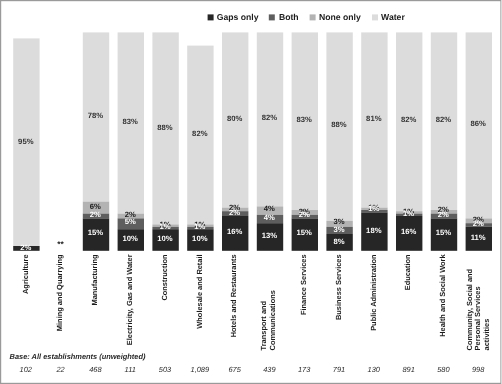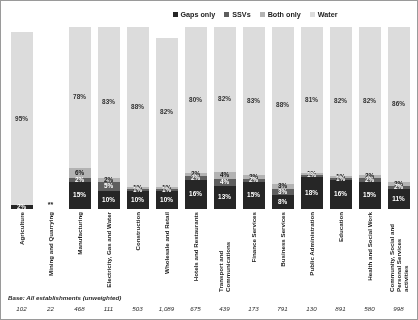--- a/index.html
+++ b/index.html
@@ -152,25 +152,25 @@
 
 <div id="frame">
 
   <div id="legend">
       <div class="legend-item">
         <span class="legend-swatch" style="background: rgb(38, 38, 38);"></span>
         <span>Gaps only</span>
       </div>
       <div class="legend-item">
         <span class="legend-swatch" style="background: rgb(94, 94, 94);"></span>
-        <span>SSVs</span>
+        <span>Both</span>
       </div>
       <div class="legend-item">
         <span class="legend-swatch" style="background: rgb(179, 179, 179);"></span>
-        <span>Both only</span>
+        <span>None only</span>
       </div>
       <div class="legend-item">
         <span class="legend-swatch" style="background: rgb(220, 220, 220);"></span>
         <span>Water</span>
       </div>
     </div>
 
   <div id="plot">
       <div class="col">
         <div class="bar">

